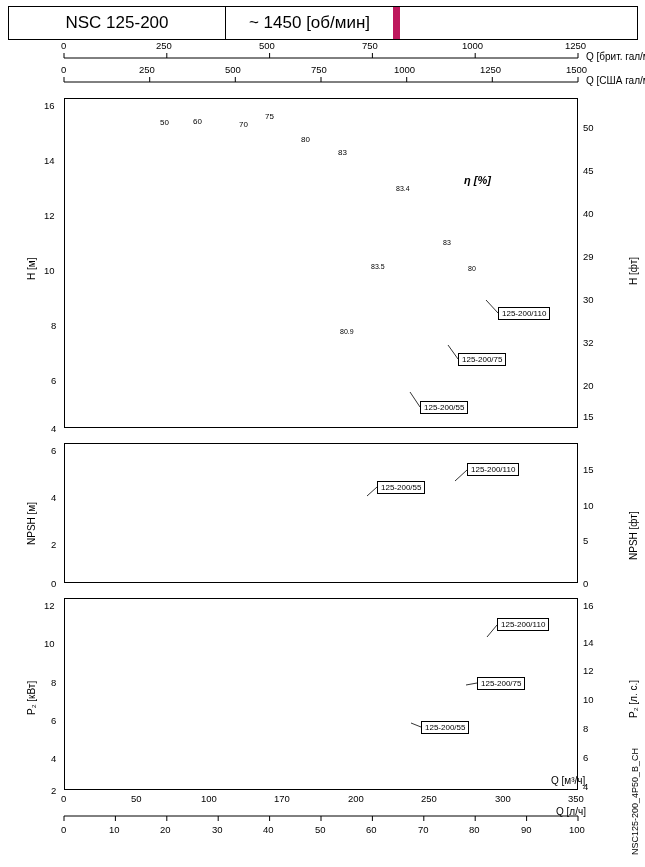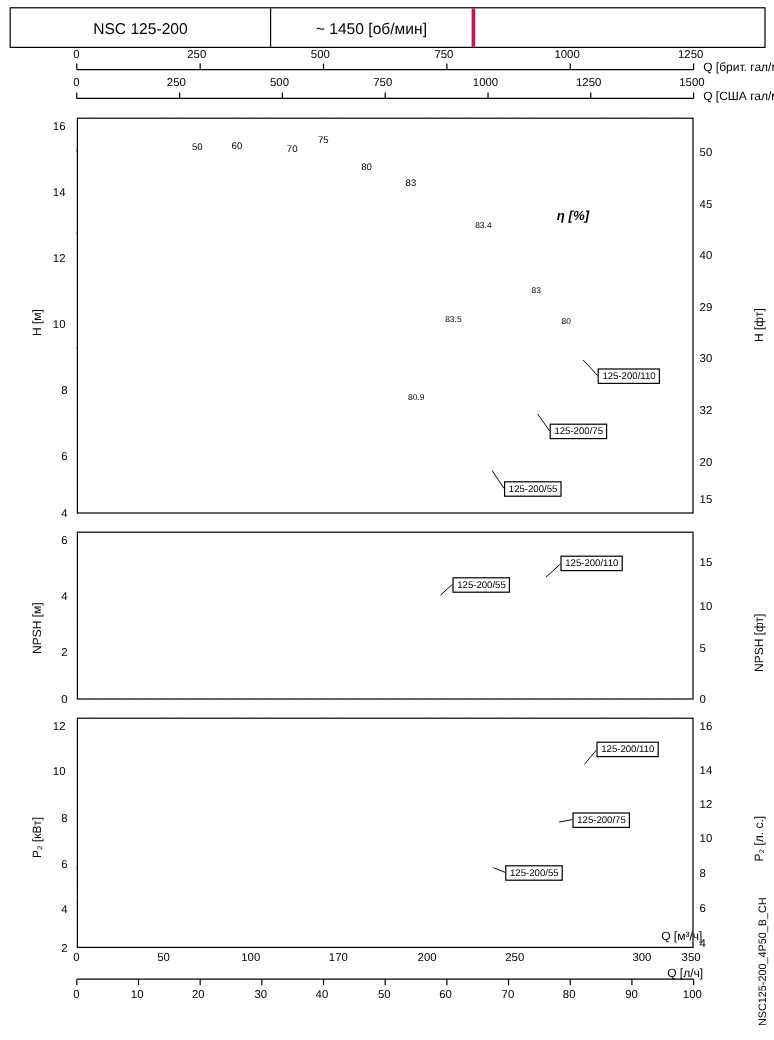--- a/index.html
+++ b/index.html
@@ -1,23 +1,23 @@
 <!DOCTYPE html>
 <html><head>
 <meta charset="utf-8">
 <style>
   html,body{margin:0;padding:0;background:#fff;}
   body{width:645px;height:867px;font-family:"Liberation Sans",sans-serif;color:#000;position:relative;overflow:hidden;}
   .sheet{position:absolute;left:0;top:0;width:645px;height:867px;}
 
   
   .header{position:absolute;left:8px;top:6px;width:628px;height:32px;border:1px solid #000;display:flex;}
-  .header .cell{display:flex;align-items:center;justify-content:center;font-size:13px;text-align:center;}
+  .header .cell{display:flex;align-items:center;justify-content:center;font-size:17px;text-align:center;}
   .header .c1{width:216px;border-right:1px solid #000;}
-  .header .c2{width:167px;border-right:3px solid #be185d;}
+  .header .c2{width:167px;border-right:7px solid #be185d;}
   .header .c3{flex:1;}
 
   
   .axlabel{position:absolute;font-size:9.5px;white-space:nowrap;}
   .axtitle{position:absolute;font-size:10px;white-space:nowrap;}
   .rot{transform-origin:0 0;}
 
   
   .frame{position:absolute;border:1.4px solid #000;box-sizing:border-box;background:#fff;}
 
@@ -359,21 +359,21 @@
   <div class="axlabel" style="left:583px;top:752px;">6</div>
   <div class="axlabel" style="left:583px;top:781px;">4</div>
   <div class="axtitle rot" style="left:628px;top:718px;transform:rotate(-90deg);">P₂ [л. с.]</div>
 
   <div class="axlabel" style="left:61px;top:793px;">0</div>
   <div class="axlabel" style="left:131px;top:793px;">50</div>
   <div class="axlabel" style="left:201px;top:793px;">100</div>
   <div class="axlabel" style="left:274px;top:793px;">170</div>
   <div class="axlabel" style="left:348px;top:793px;">200</div>
   <div class="axlabel" style="left:421px;top:793px;">250</div>
-  <div class="axlabel" style="left:495px;top:793px;margin-left:32px;">300</div>
+  <div class="axlabel" style="left:495px;top:793px;">300</div>
   <div class="axlabel" style="left:568px;top:793px;">350</div>
   <div class="axtitle" style="left:551px;top:775px;">Q [м³/ч]</div>
 
   <div class="axlabel" style="left:61px;top:824px;">0</div>
   <div class="axlabel" style="left:109px;top:824px;">10</div>
   <div class="axlabel" style="left:160px;top:824px;">20</div>
   <div class="axlabel" style="left:212px;top:824px;">30</div>
   <div class="axlabel" style="left:263px;top:824px;">40</div>
   <div class="axlabel" style="left:315px;top:824px;">50</div>
   <div class="axlabel" style="left:366px;top:824px;">60</div>

